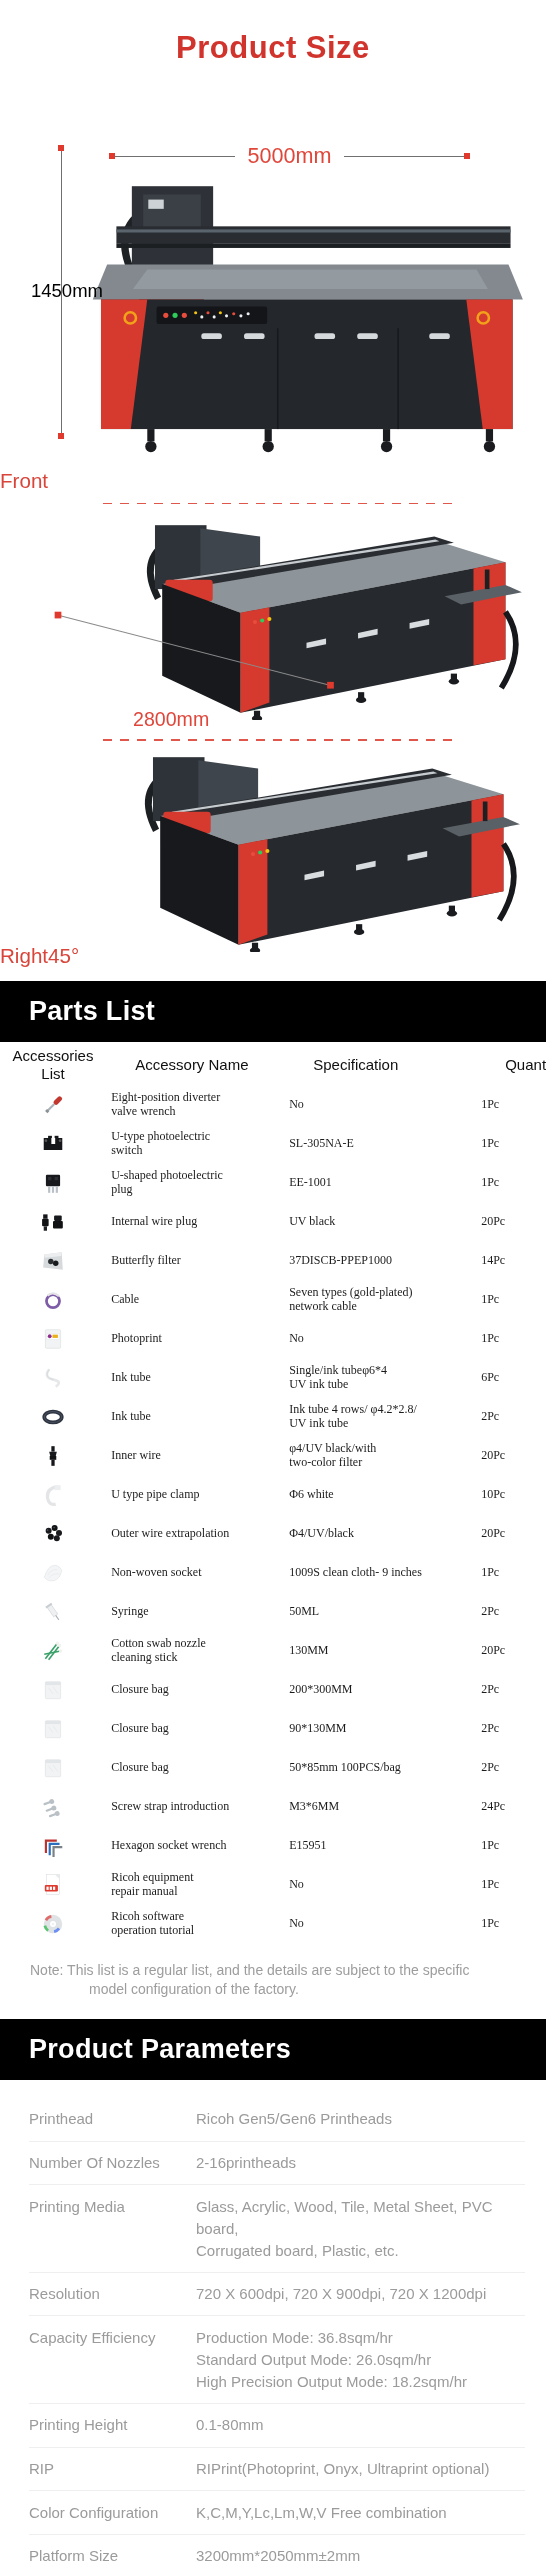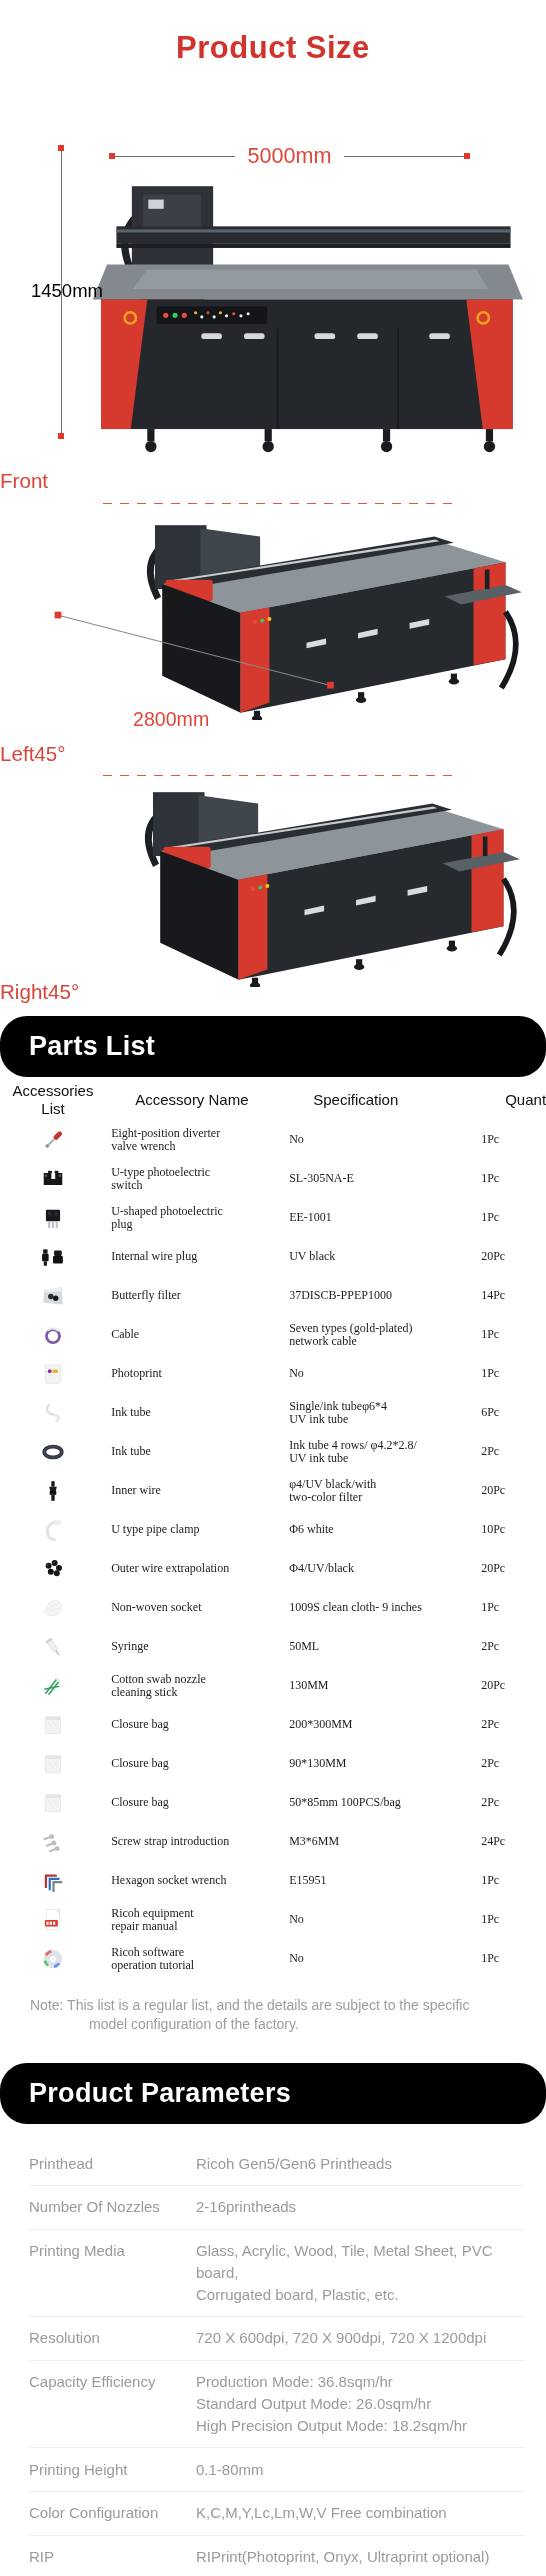--- a/index.html
+++ b/index.html
@@ -28,23 +28,23 @@
   .printer-mid-svg { position:absolute; left:90px; top:0; }
   .diagdim { position:absolute; left:50px; top:88px; }
   .depth-label { margin:13.4px 0 0 133px; width:149px; text-align:left; font-size:19.6px; color:#e0463a; }
   .caption-left45 { margin-top:11.3px; }
   .hero-right { height:181px; margin-top:13.4px; }
   .printer-right-svg { position:absolute; left:88px; top:-3.1px; }
   .caption-right45 { margin-top:9.3px; }
 
   
   .bar { height:61px; background:#000; color:#fff; display:flex; align-items:center;
-         padding-left:29px; font-size:27px; font-weight:bold; letter-spacing:0.3px;border-radius:27px; }
+         padding-left:29px; font-size:27px; font-weight:bold; letter-spacing:0.3px; }
   .bar-parts { margin-top:12.4px; }
-  .bar-params { margin-top:29px; }
+  .bar-params { margin-top:20px; }
 
   
   .parts-head, .parts-row { display:grid; grid-template-columns:106px 178px 192px 1fr; align-items:center; }
   .parts-head { margin-top:5.2px; color:#101010; font-size:15px; line-height:17.5px; }
   .parts-head .h0 { justify-self:center; text-align:center; white-space:pre-line; }
   .parts-head .hc { padding-left:5.2px;margin-left:24px; }
   .parts-body { margin-top:3.1px;font-family:Liberation Serif, serif; }
   .parts-row { height:39px; font-size:12px; line-height:13.4px; color:#1c1c1c; }
   .c-icon { justify-self:center; width:24px; height:24px; }
   .c-icon svg { width:24px; height:24px; display:block; }
@@ -320,21 +320,20 @@
           <use href="#sym-printer-persp"></use>
         </svg>
       <svg class="diagdim" viewBox="0 0 560 180" width="289" height="93">
         <line x1="16" y1="16" x2="544" y2="152" stroke="#8a8a8a" stroke-width="2"></line>
         <rect x="9" y="9" width="13" height="13" fill="#e03a2f"></rect>
         <rect x="537" y="145" width="13" height="13" fill="#e03a2f"></rect>
       </svg>
     </div>
     <div class="depth-label">2800mm</div>
 
-    <div class="view-caption caption-left45">Left45°</div>
     <div class="dash dL"></div>
 
     <div class="hero hero-right">
       <svg class="printer-right-svg" viewBox="0 0 840 390" width="433" height="201">
           <use href="#sym-printer-persp"></use>
         </svg>
     </div>
     <div class="view-caption caption-right45">Right45°</div>
   </section>
 
@@ -609,28 +608,28 @@
           <div class="param-label">Capacity Efficiency</div>
           <div class="param-value">Production Mode: 36.8sqm/hr
 Standard Output  Mode: 26.0sqm/hr
 High Precision Output Mode: 18.2sqm/hr</div>
         </div>
         <div class="param-row">
           <div class="param-label">Printing Height</div>
           <div class="param-value">0.1-80mm</div>
         </div>
         <div class="param-row">
+          <div class="param-label">RIP</div>
+          <div class="param-value">RIPrint(Photoprint, Onyx, Ultraprint optional)</div>
+        </div>
+        <div class="param-row">
           <div class="param-label">Color Configuration</div>
           <div class="param-value">K,C,M,Y,Lc,Lm,W,V Free combination</div>
         </div>
         <div class="param-row">
-          <div class="param-label">RIP</div>
-          <div class="param-value">RIPrint(Photoprint, Onyx, Ultraprint optional)</div>
-        </div>
-        <div class="param-row">
           <div class="param-label">Platform Size</div>
           <div class="param-value">3200mm*2050mm±2mm</div>
         </div>
       </div>
 
   </section>
 
 </div>
 
 

